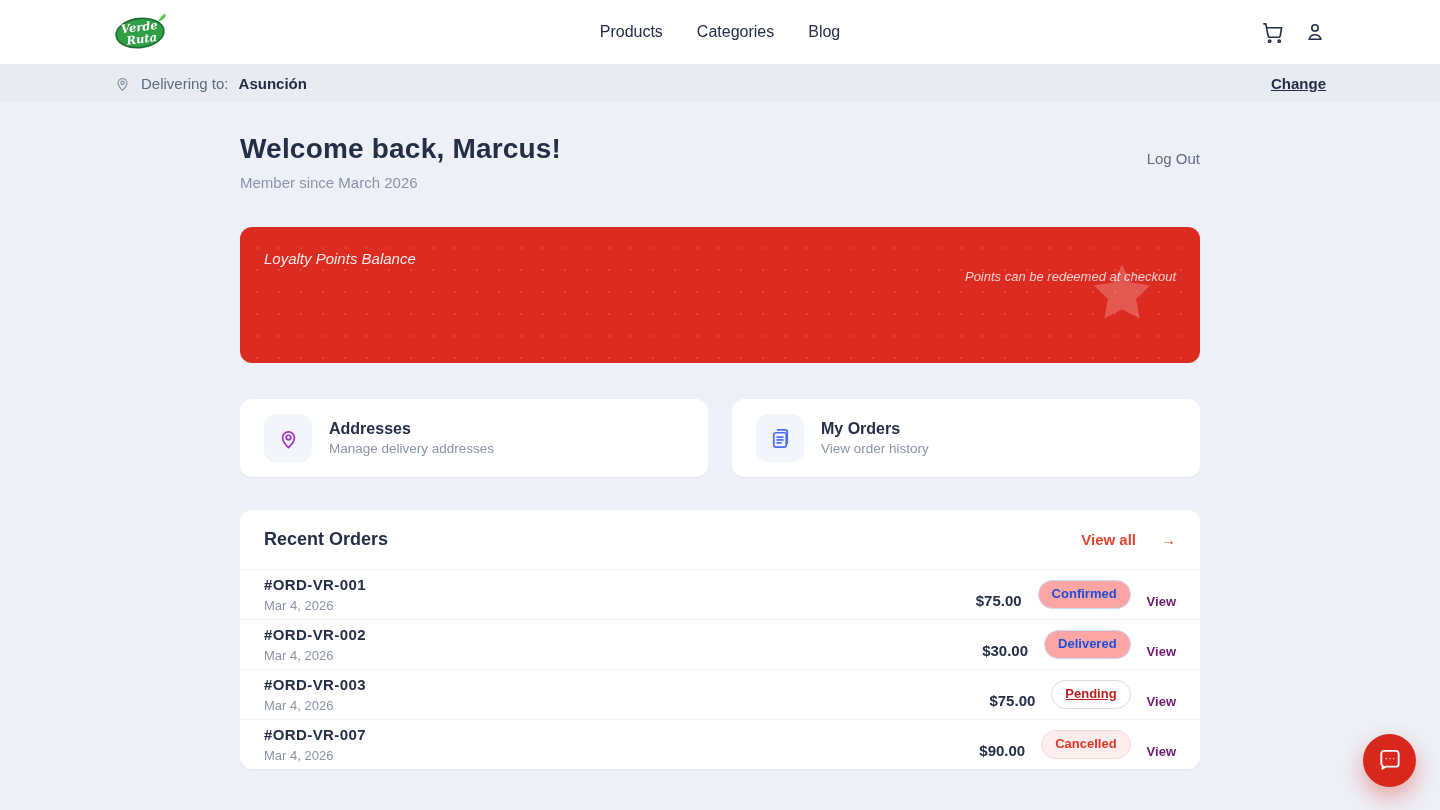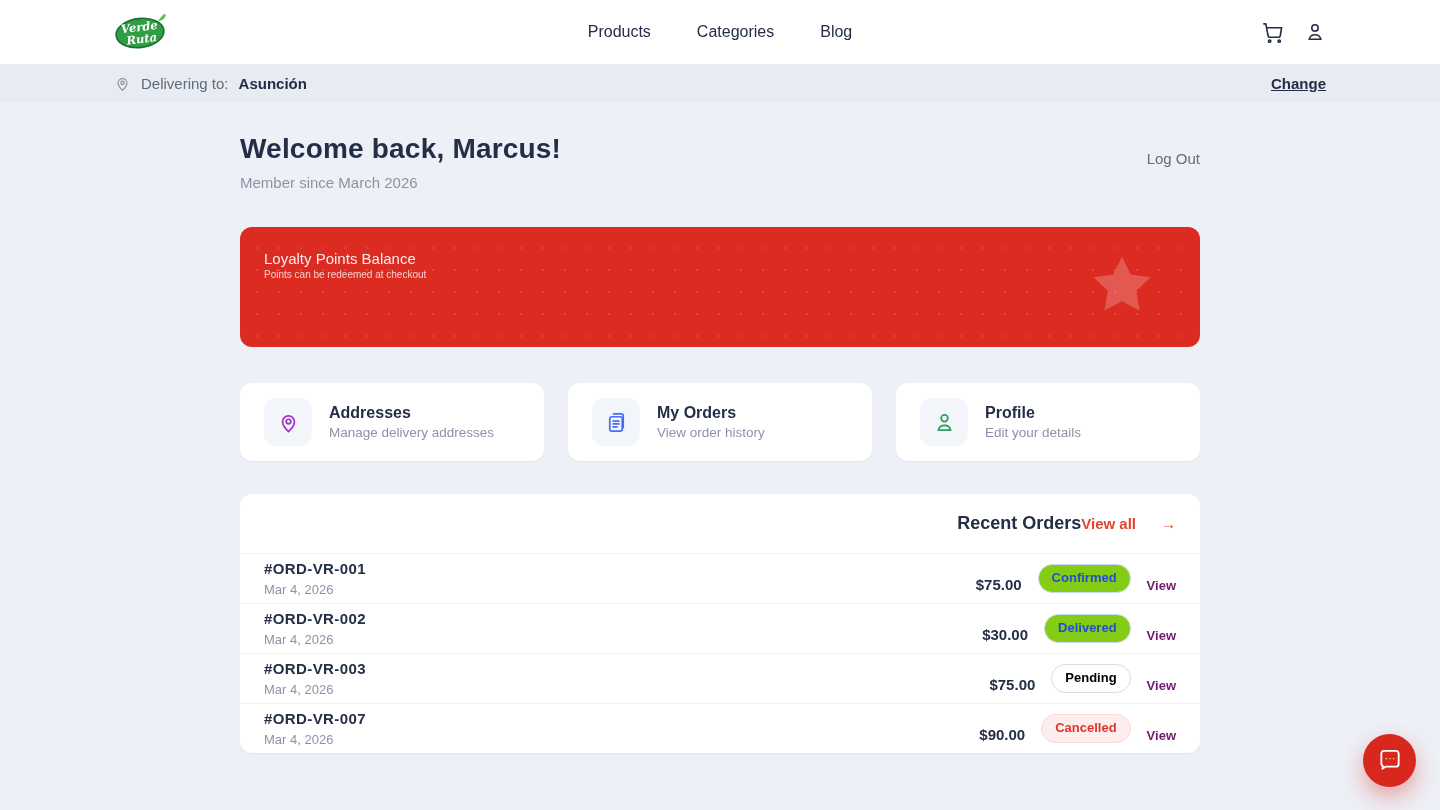--- a/index.html
+++ b/index.html
@@ -14,21 +14,21 @@
 
   
   .topbar {
     height:64px; background:#ffffff;
     display:flex; align-items:center; justify-content:space-between;
     padding:0 114px; position:relative;
   }
   .logo { display:flex; align-items:center; }
   .main-nav {
     position:absolute; left:50%; transform:translateX(-50%);
-    display:flex; gap:46px;
+    display:flex; gap:34px;
   }
   .main-nav a { font-size:16px; font-weight:500; color:#232d45; }
   .top-actions { display:flex; align-items:center; gap:20px; }
   .icon-btn { background:none; border:none; cursor:pointer; color:#232d45; display:flex; align-items:center; }
   .icon-btn svg { display:block; }
 
   
   .delivery-bar {
     height:38px; background:#e8ecf2;
     display:flex; align-items:center; justify-content:space-between;
@@ -42,29 +42,29 @@
   
   .container { width:960px; margin:0 auto; }
 
   .welcome-row { margin-top:31px; display:flex; justify-content:space-between; align-items:flex-start; }
   .welcome-row h1 { font-size:28px; font-weight:700; color:#242e46; letter-spacing:.2px; }
   .welcome-sub { margin-top:9px; font-size:15px; color:#8a94a6; }
   .logout-link { margin-top:17px; font-size:15px; color:#616c80; }
 
   
   .loyalty-card {
-    margin-top:36px; height:120px; border-radius:12px;
+    margin-top:36px; height:136px; border-radius:12px;
     background-color:#dc2b21;
     background-image:radial-gradient(rgba(255,255,255,.13) 1.3px, transparent 1.3px);
     background-size:22px 22px; background-position:6px 10px;
-    padding:23px 24px; color:#fff; position:relative; overflow:hidden;
+    padding:23px 24px; color:#fff; position:relative; overflow:hidden;font-style:italic;
   }
   .loyalty-label { font-size:15px; font-weight:500; color:rgba(255,255,255,.9); }
   .loyalty-points { font-size:45px; font-weight:700; line-height:1.15; margin-top:1px; letter-spacing:.5px; }
-  .loyalty-note { font-size:10px; color:rgba(255,255,255,.78); margin-top:2px; }
+  .loyalty-note { font-size:13px; color:rgba(255,255,255,.78); margin-top:2px;text-align:right; }
   .loyalty-star { position:absolute; right:44px; top:50%; transform:translateY(-50%); }
 
   
   .quick-row { margin-top:36px; display:flex; gap:24px; }
   .quick-card {
     flex:1; background:#fff; border-radius:12px; padding:15px 24px;
     display:flex; align-items:center; gap:17px; cursor:pointer;
     box-shadow:0 1px 2px rgba(16,24,40,.05);
   }
   .quick-icon-box {
@@ -73,36 +73,36 @@
   }
   .quick-title { font-size:16px; font-weight:700; color:#242e46; }
   .quick-sub { font-size:13.5px; color:#8a94a6; margin-top:3px; }
   .ic-blue { color:#4a6cf7; } .ic-purple { color:#a233c9; } .ic-green { color:#2da05a; }
 
   
   .orders-card {
     margin-top:33px; background:#fff; border-radius:12px;
     box-shadow:0 1px 2px rgba(16,24,40,.05); overflow:hidden;
   }
-  .orders-head { display:flex; justify-content:flex-end; align-items:center; padding:19px 24px; }
+  .orders-head { display:flex; justify-content:space-between; align-items:center; padding:19px 24px; }
   .orders-title { font-size:18px; font-weight:700; color:#242e46; }
   .view-all { font-size:15px; font-weight:600; color:#df4430; display:flex; align-items:center; gap:25px; }
   .order-row {
     display:flex; justify-content:space-between; align-items:center;
     padding:6px 24px; border-top:1px solid #eef1f5;
   }
   .order-id { font-size:15px; font-weight:700; color:#242e46; letter-spacing:.4px; }
   .order-date { font-size:13px; color:#8a94a6; margin-top:5px; }
   .order-right { display:flex; align-items:flex-end; gap:16px; }
   .order-total { font-size:15px; font-weight:700; color:#242e46; min-width:72px; text-align:right; }
   .badge {
     font-size:13px; font-weight:600; padding:4px 13px; border-radius:999px; line-height:1.45;
   }
-  .badge-confirmed, .badge-delivered { color:#1d4fd8; background:#84cc16; border:1px solid #c9d9f8; }
-  .badge-pending   { color:#000000; background:#ffffff; border:1px solid #d7dde6; }
+  .badge-confirmed, .badge-delivered { color:#1d4fd8; background:#fca5a5; border:1px solid #c9d9f8; }
+  .badge-pending   { color:#b91c1c; background:#ffffff; border:1px solid #d7dde6;text-decoration:underline; }
   .badge-cancelled { color:#df3528; background:#fdeeed; border:1px solid #f8d9d5; }
   .view-link { font-size:13px; font-weight:700; color:#701a75; }
 
   
   .chat-fab {
     position:fixed; right:24px; bottom:23px; width:53px; height:53px;
     border-radius:50%; background:#d8281d; border:none; cursor:pointer;
     display:flex; align-items:center; justify-content:center;
     box-shadow:0 10px 22px rgba(216,40,29,.38);
   }
@@ -205,32 +205,20 @@
           <path d="M9 3h8a2 2 0 0 1 2 2v12"></path>
           <path d="M8.5 10.5h6M8.5 13.5h6M8.5 16.5h4"></path>
         </svg>
       </div>
       <div>
         <div class="quick-title">My Orders</div>
         <div class="quick-sub">View order history</div>
       </div>
     </div>
 
-    <div class="quick-card">
-      <div class="quick-icon-box ic-green">
-        <svg width="23" height="23" viewBox="0 0 24 24" fill="none" stroke="currentColor" stroke-width="1.8" stroke-linecap="round" stroke-linejoin="round">
-          <circle cx="12" cy="7.5" r="3.5"></circle>
-          <path d="M5.5 20c.9-3.3 3.5-5 6.5-5s5.6 1.7 6.5 5z"></path>
-        </svg>
-      </div>
-      <div>
-        <div class="quick-title">Profile</div>
-        <div class="quick-sub">Edit your details</div>
-      </div>
-    </div>
   </div>
 
   <section class="orders-card">
     <div class="orders-head">
       <div class="orders-title">Recent Orders</div>
       <a class="view-all">
         <span>View all</span>
         <span>→</span>
       </a>
     </div>

